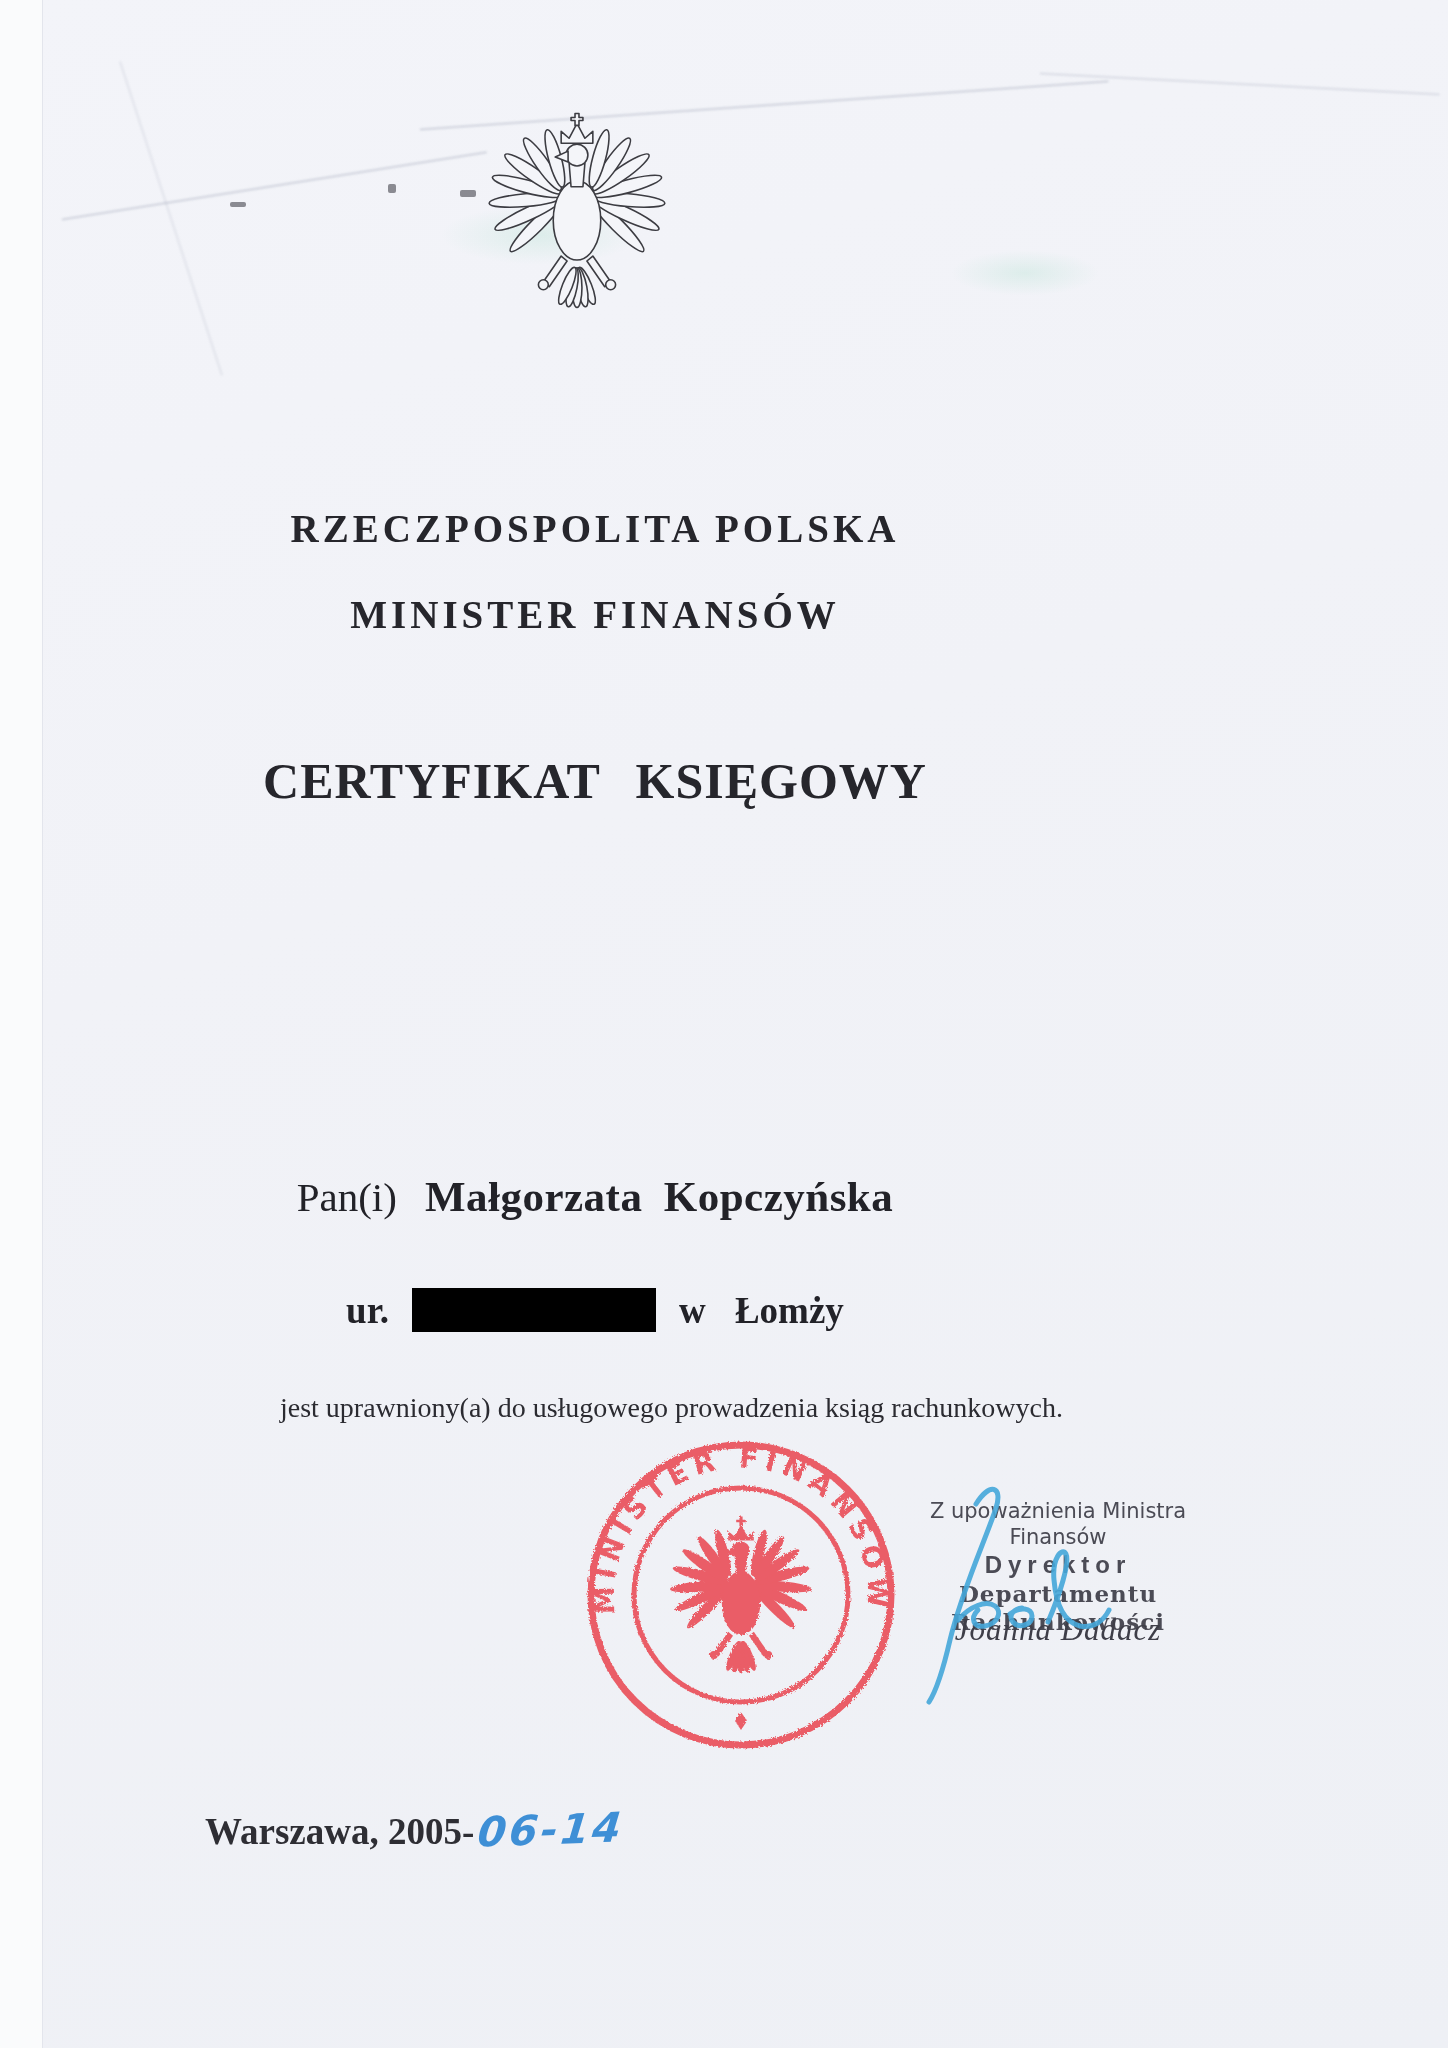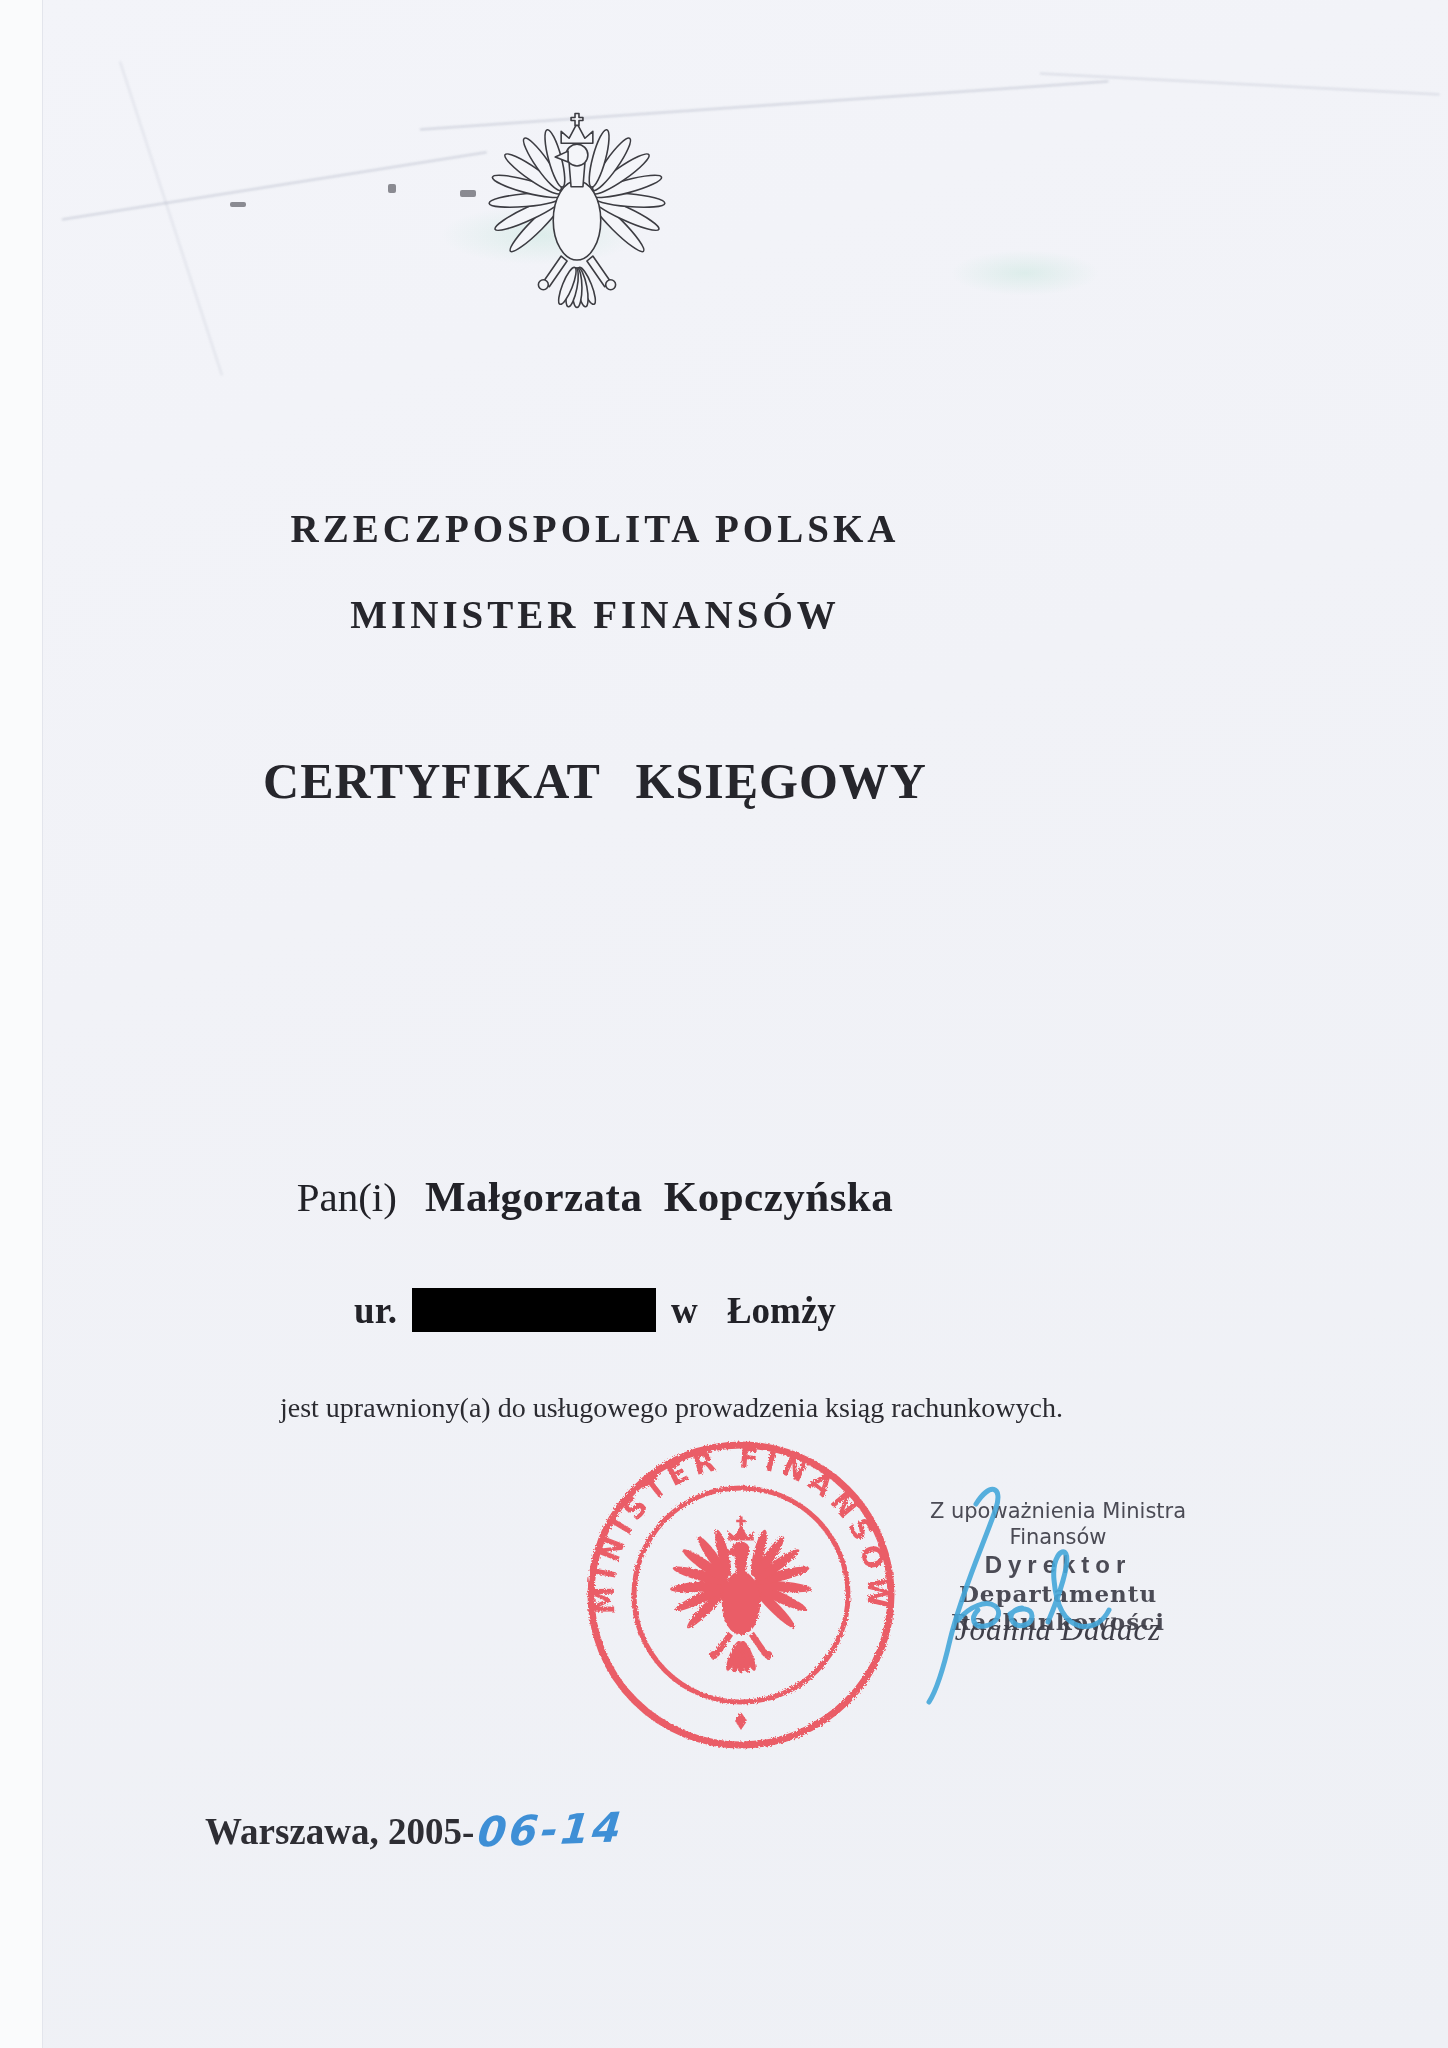--- a/index.html
+++ b/index.html
@@ -30,21 +30,21 @@
   
   .para{position:absolute;left:163px;top:975px;width:878px;color:#2b2b31;
         font-size:27px;letter-spacing:-0.4px;}
   .para .jline{height:57px;line-height:57px;text-align:justify;text-align-last:justify;white-space:normal;}
   .para .lline{height:57px;line-height:57px;text-align:left;}
   
   .name-row{position:absolute;left:150px;top:1172px;width:890px;text-align:center;color:#222228;}
   .salutation{font-size:41px;}
   .holder-name{font-size:43px;font-weight:bold;margin-left:28px;letter-spacing:.5px;word-spacing:10px;}
   .born-row{position:absolute;left:150px;top:1288px;width:890px;display:flex;justify-content:center;
-        align-items:center;gap:15px;color:#222228;font-weight:bold;font-size:37px;}
+        align-items:center;gap:23px;color:#222228;font-weight:bold;font-size:37px;}
   .redaction{width:244px;height:44px;background:#000;}
   .born-place{word-spacing:20px;}
   .entitle{position:absolute;left:163px;top:1392px;width:900px;font-size:28px;color:#2b2b31;text-align:right;}
   
   .stamp{position:absolute;left:580px;top:1432px;width:322px;height:326px;}
   
   .sig-block{position:absolute;left:890px;top:1498px;width:336px;text-align:center;color:#4b4b55;}
   .sig-auth{font-family:"DejaVu Sans","Liberation Sans",sans-serif;font-size:21px;line-height:26px;}
   .sig-title{font-family:Liberation Sans, sans-serif;font-size:24px;font-weight:600;
         letter-spacing:6px;line-height:30px;}

